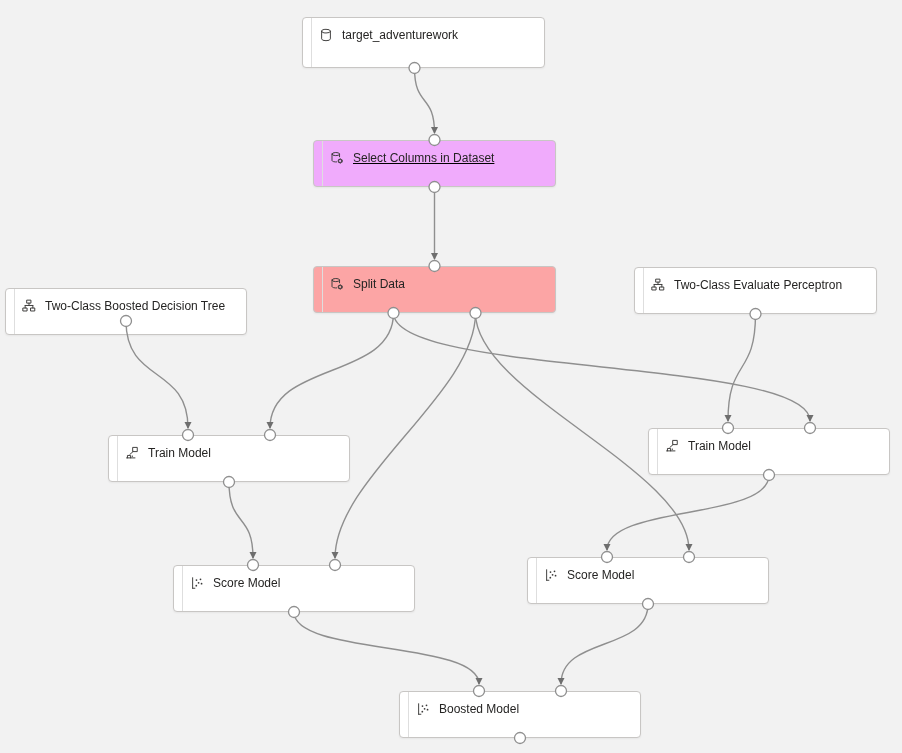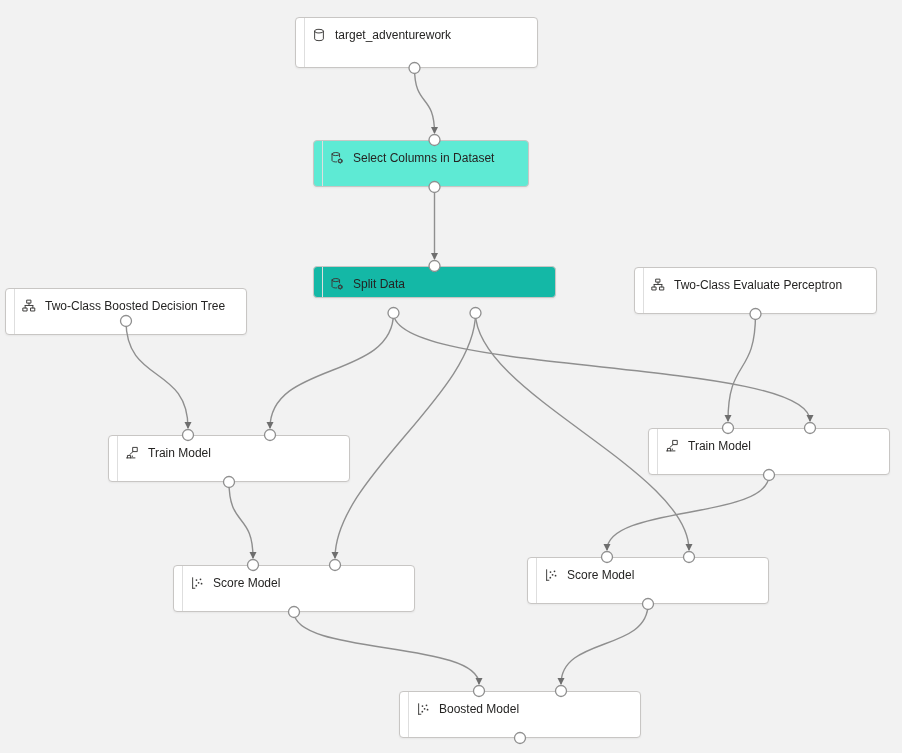--- a/index.html
+++ b/index.html
@@ -66,45 +66,45 @@
         <circle cx="335" cy="565" r="5.5" fill="#ffffff" stroke="#8f8f8f" stroke-width="1.3"></circle>
         <circle cx="294" cy="612" r="5.5" fill="#ffffff" stroke="#8f8f8f" stroke-width="1.3"></circle>
         <circle cx="607" cy="557" r="5.5" fill="#ffffff" stroke="#8f8f8f" stroke-width="1.3"></circle>
         <circle cx="689" cy="557" r="5.5" fill="#ffffff" stroke="#8f8f8f" stroke-width="1.3"></circle>
         <circle cx="648" cy="604" r="5.5" fill="#ffffff" stroke="#8f8f8f" stroke-width="1.3"></circle>
         <circle cx="479" cy="691" r="5.5" fill="#ffffff" stroke="#8f8f8f" stroke-width="1.3"></circle>
         <circle cx="561" cy="691" r="5.5" fill="#ffffff" stroke="#8f8f8f" stroke-width="1.3"></circle>
         <circle cx="520" cy="738" r="5.5" fill="#ffffff" stroke="#8f8f8f" stroke-width="1.3"></circle>
       </g>
   </svg>
-<div class="node" style="left: 295px; top: 17px; width: 243px; height: 51px; background: rgb(255, 255, 255); border-color: rgb(200, 198, 196);">
+<div class="node" style="left: 302px; top: 17px; width: 243px; height: 51px; background: rgb(255, 255, 255); border-color: rgb(200, 198, 196);">
       <span class="grip" style="background: rgb(222, 222, 222);"></span>
       <span class="row">
         <span class="icon">
           <svg viewBox="0 0 16 16">
             <path d="M3 3.6 A5 2.1 0 0 1 13 3.6 A5 2.1 0 0 1 3 3.6 M3 3.6 V12.4 A5 2.1 0 0 0 13 12.4 V3.6"></path>
           </svg>
         </span>
         <span class="label" style="color: rgb(37, 36, 35);">target_adventurework</span>
       </span>
     </div>
-    <div class="node" style="left: 313px; top: 140px; width: 216px; height: 47px; background: #5eead4; border-color: rgb(200, 198, 196);">
+    <div class="node" style="left: 313px; top: 140px; width: 243px; height: 47px; background: #f0abfc; border-color: rgb(200, 198, 196); text-decoration: underline;">
       <span class="grip" style="background: rgb(222, 222, 222);"></span>
       <span class="row">
         <span class="icon">
           <svg viewBox="0 0 16 16">
             <path d="M2.3 3.5 A4.3 1.8 0 0 1 10.9 3.5 A4.3 1.8 0 0 1 2.3 3.5 M2.3 3.5 V10.9 A4.3 1.8 0 0 0 7.6 12.5 M10.9 3.5 V6.6"></path>
             <circle cx="11.7" cy="11.4" r="2"></circle>
             <path stroke-width="0.9" d="M11.7 8.7v.9 M11.7 13.2v.9 M9 11.4h.9 M13.5 11.4h.9 M9.8 9.5l.6.6 M13 12.7l.6.6 M13.6 9.5l-.6.6 M10.4 12.7l-.6.6"></path>
           </svg>
         </span>
         <span class="label" style="color: rgb(37, 36, 35);">Select Columns in Dataset</span>
       </span>
     </div>
-    <div class="node" style="left: 313px; top: 266px; width: 243px; height: 32px; background: #14b8a6; border-color: rgb(200, 198, 196);">
+    <div class="node" style="left: 313px; top: 266px; width: 243px; height: 47px; background: #fca5a5; border-color: rgb(200, 198, 196);">
       <span class="grip" style="background: rgb(222, 222, 222);"></span>
       <span class="row">
         <span class="icon">
           <svg viewBox="0 0 16 16">
             <path d="M2.3 3.5 A4.3 1.8 0 0 1 10.9 3.5 A4.3 1.8 0 0 1 2.3 3.5 M2.3 3.5 V10.9 A4.3 1.8 0 0 0 7.6 12.5 M10.9 3.5 V6.6"></path>
             <circle cx="11.7" cy="11.4" r="2"></circle>
             <path stroke-width="0.9" d="M11.7 8.7v.9 M11.7 13.2v.9 M9 11.4h.9 M13.5 11.4h.9 M9.8 9.5l.6.6 M13 12.7l.6.6 M13.6 9.5l-.6.6 M10.4 12.7l-.6.6"></path>
           </svg>
         </span>
         <span class="label" style="color: rgb(37, 36, 35);">Split Data</span>

